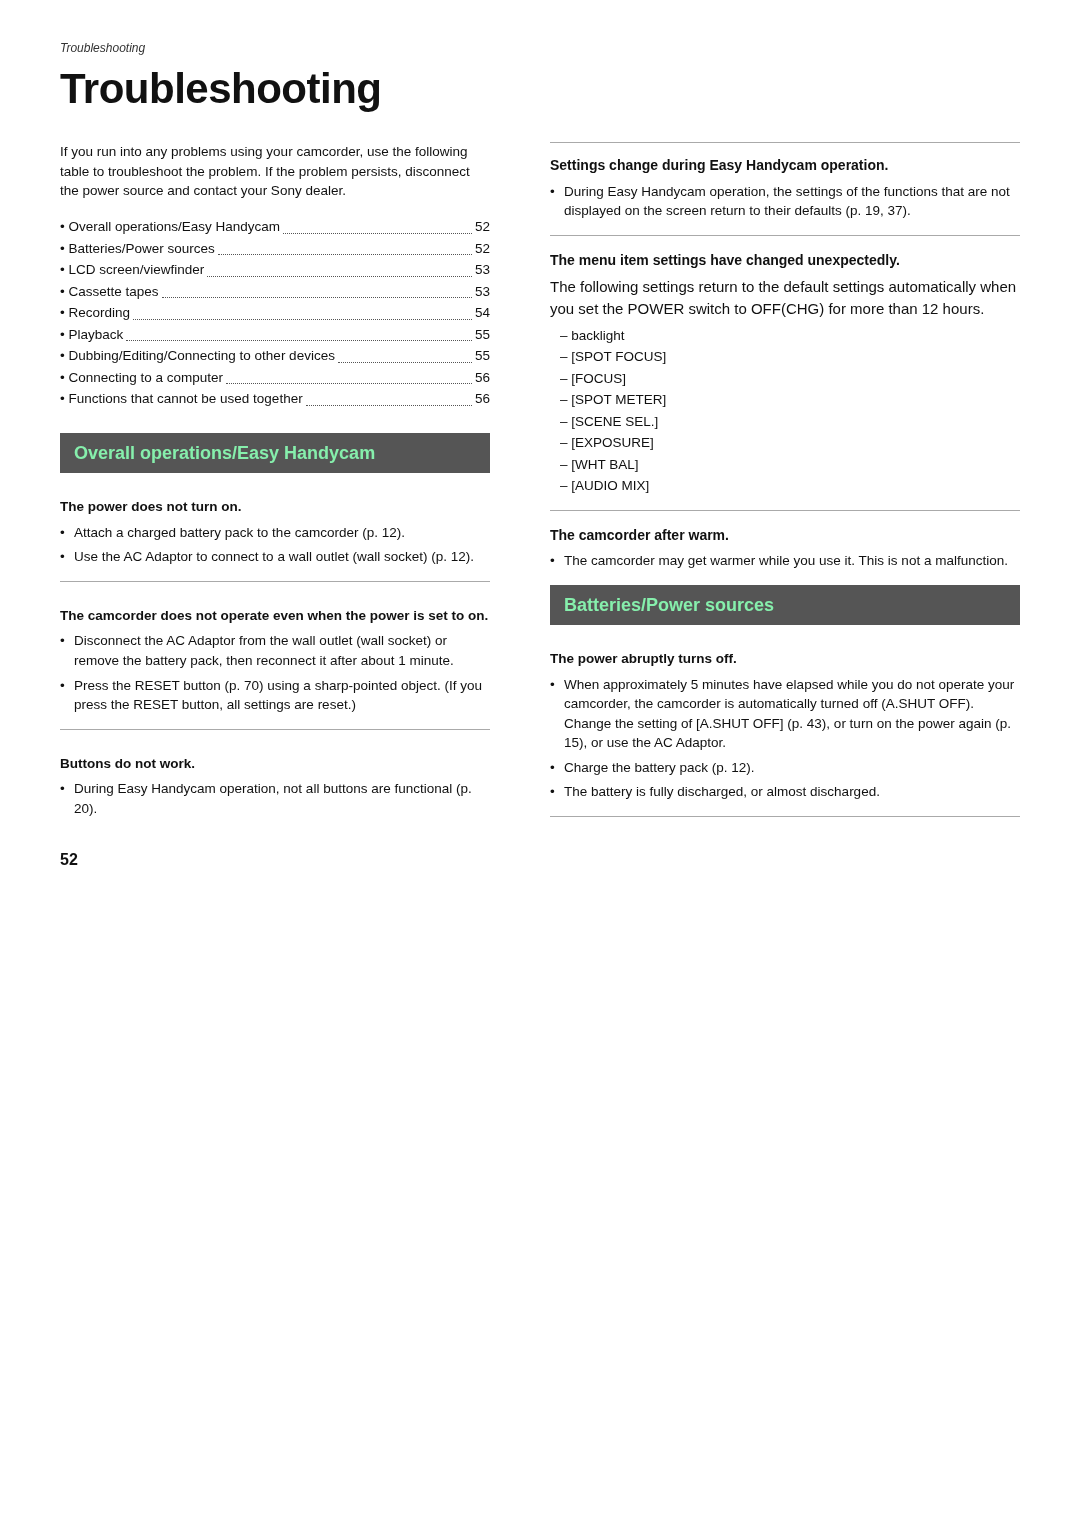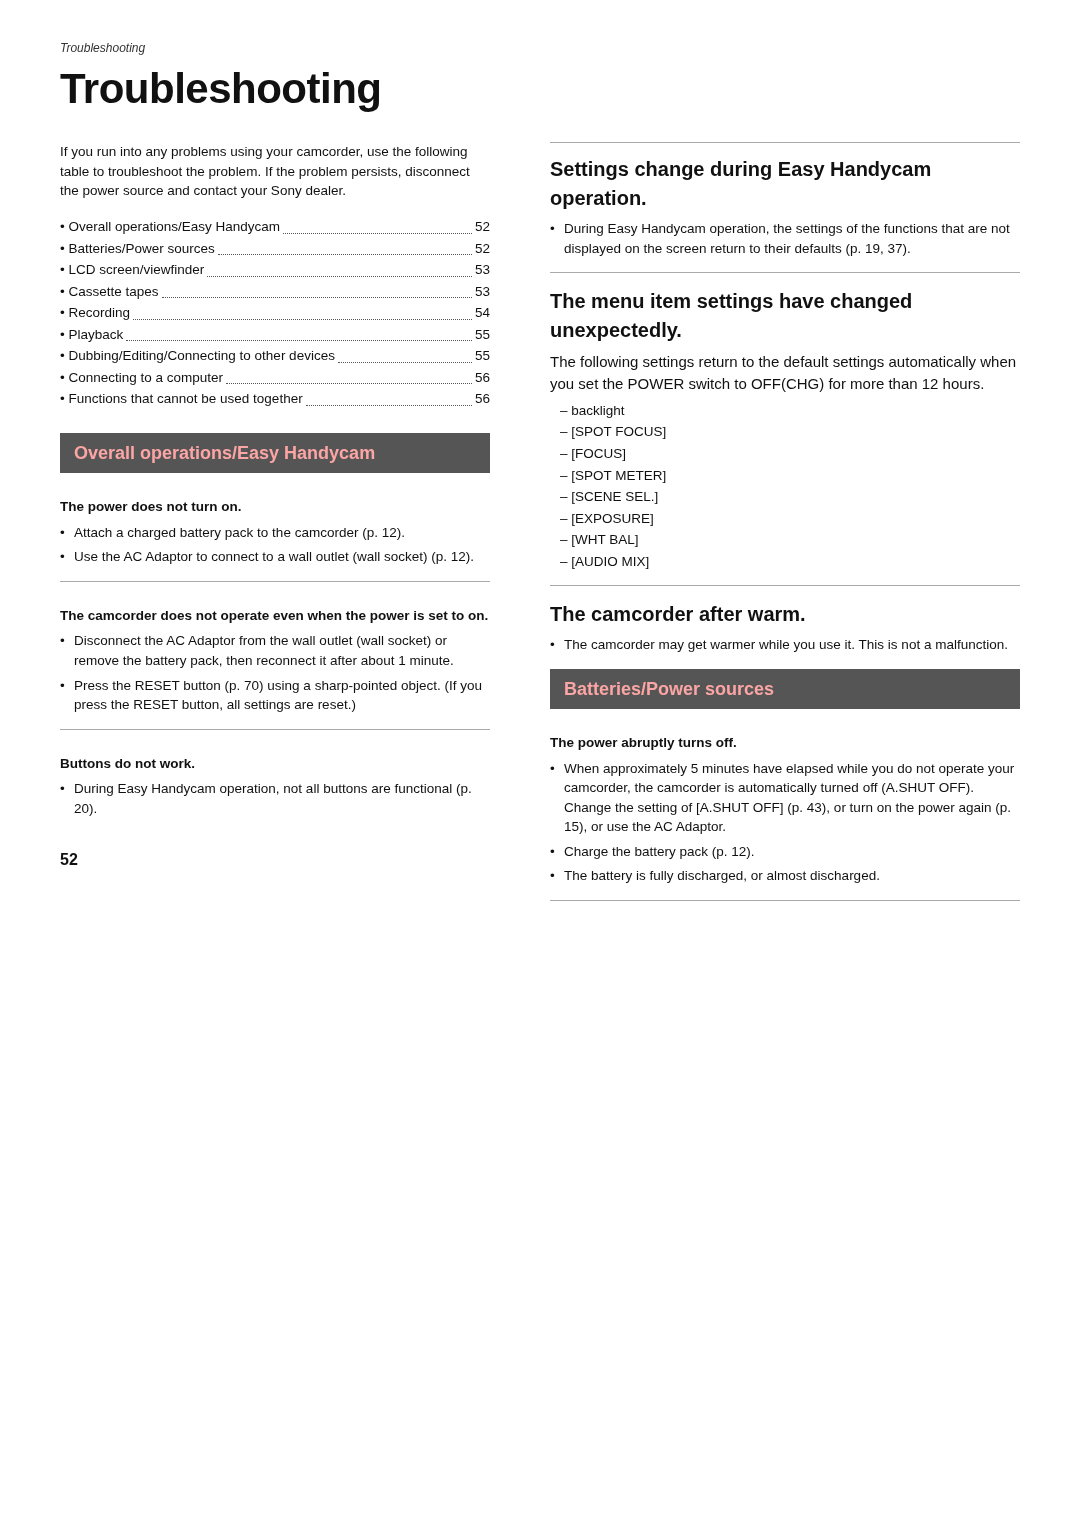--- a/index.html
+++ b/index.html
@@ -55,21 +55,21 @@
       flex: 1;
       border-bottom: 1px dotted #555;
       margin: 0 3px 3px 3px;
       min-width: 10px;
     }
     .toc-list li .page-num {
       white-space: nowrap;
     }
     .section-header {
       background: #555;
-      color: #fca5a5;
+      color: #86efac;
       font-size: 18px;
       font-weight: 700;
       padding: 7px 14px;
       margin-bottom: 14px;
       margin-top: 2px;
     }
     .subsection-title {
       font-size: 13.5px;
       font-weight: 700;
       margin-bottom: 6px;
@@ -103,21 +103,21 @@
     .settings-list li {
       font-size: 13.5px;
       margin-bottom: 2px;
     }
     .page-number {
       font-size: 16px;
       font-weight: 700;
       margin-top: 30px;
     }
     .right-subsection-title {
-      font-size: 20px;
+      font-size: 14px;
       font-weight: 700;
       margin-bottom: 6px;
       margin-top: 0;
     }
   </style>
 </head>
 <body>
 
 <div class="chapter-label">Troubleshooting</div>
 <h1 class="page-title">Troubleshooting</h1>

